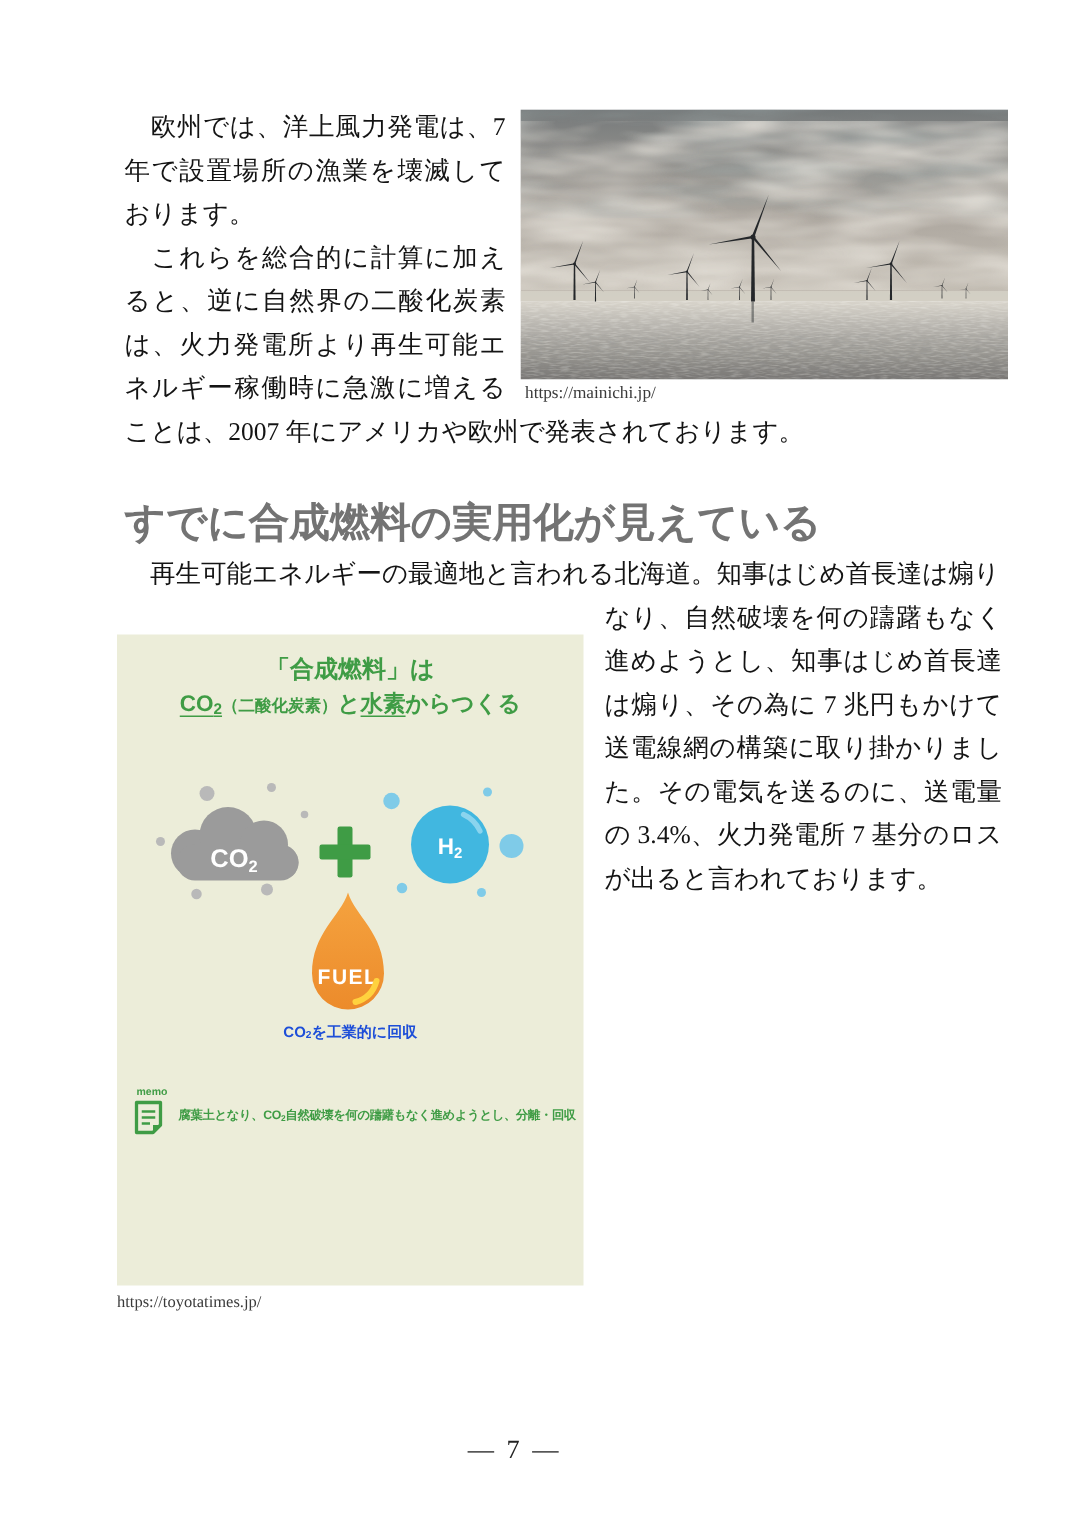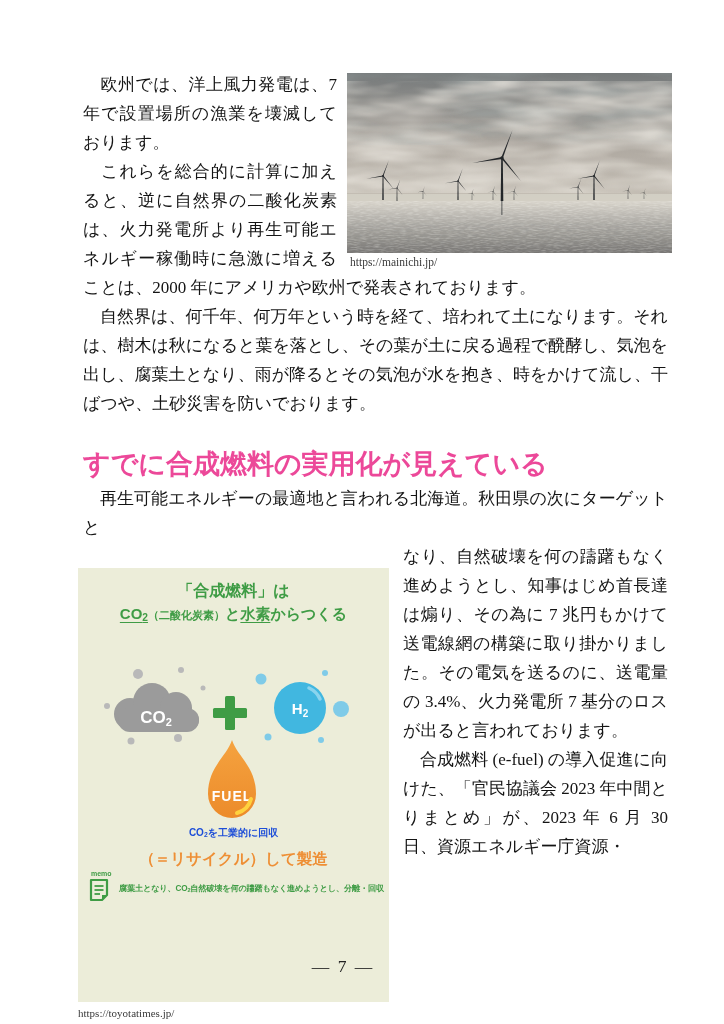--- a/index.html
+++ b/index.html
@@ -7,21 +7,21 @@
         font-family:"Liberation Serif","DejaVu Serif",serif;color:#141414;}
   .content{position:absolute;left:83px;top:70px;width:585px;}
   .content p{margin:0;font-size:17px;line-height:29px;text-align:justify;}
   .sec1::after{content:"";display:block;clear:both;}
   .photo-fig{float:right;width:325px;height:187px;margin:3px -4px 0 10px;position:relative;}
   .photo-fig svg{display:block;}
   .photo-caption{position:absolute;top:183px;left:3px;font-size:11.5px;color:#3a3a3a;white-space:nowrap;}
   .mt30{margin-top:30px;}
   .mt36{margin-top:36px;}
   h1.doc-heading{margin:26px 0 0 0;font-family:"Liberation Sans","DejaVu Sans",sans-serif;
-     font-weight:700;font-size:27px;line-height:40px;color:#ec4899;}
+     font-weight:700;font-size:27px;line-height:40px;color:#737373;}
   .p4{margin-top:13px;}
   .sec2{display:flex;align-items:flex-start;}
   .info-fig{flex:none;width:311px;margin:10px 0 0 -5px;}
   .ig-caption{margin-top:5px;font-size:11px;color:#3a3a3a;}
   .col-right{flex:1;margin-left:14px;}
   .footer{position:absolute;top:956px;left:0;right:38px;text-align:center;
           font-size:17.5px;color:#222;letter-spacing:2px;}
 
   
   .ig-panel{position:relative;width:311px;height:434px;background:#ecedd9;overflow:hidden;
@@ -109,28 +109,27 @@
             <use href="#tb" transform="translate(231,127) scale(0.30)"></use>
             <use href="#tb" transform="translate(247,127) scale(0.56)"></use>
             <use href="#tb" transform="translate(281,126) scale(0.20)"></use>
             <use href="#tb" transform="translate(297,126) scale(0.15)"></use>
             <rect x="154" y="128" width="1.6" height="14" opacity="0.45"></rect>
           </g>
         </svg>
         <figcaption class="photo-caption">https://mainichi.jp/</figcaption>
       </figure>
       <p>　欧州では、洋上風力発電は、7年で設置場所の漁業を壊滅しております。</p>
-      <p class="mt30">　これらを総合的に計算に加えると、逆に自然界の二酸化炭素は、火力発電所より再生可能エネルギー稼働時に急激に増えることは、2000 年にアメリカや欧州で発表されております。</p>
+      <p class="mt30">　これらを総合的に計算に加えると、逆に自然界の二酸化炭素は、火力発電所より再生可能エネルギー稼働時に急激に増えることは、2007 年にアメリカや欧州で発表されております。</p>
     </div>
 
-    <p class="mt36">　自然界は、何千年、何万年という時を経て、培われて土になります。それは、樹木は秋になると葉を落とし、その葉が土に戻る過程で醗酵し、気泡を出し、腐葉土となり、雨が降るとその気泡が水を抱き、時をかけて流し、干ばつや、土砂災害を防いでおります。</p>
 
     <h1 class="doc-heading">すでに合成燃料の実用化が見えている</h1>
 
-    <p class="p4">　再生可能エネルギーの最適地と言われる北海道。秋田県の次にターゲットと</p>
+    <p class="p4">　再生可能エネルギーの最適地と言われる北海道。知事はじめ首長達は煽り</p>
 
     <div class="sec2">
       <figure class="info-fig" style="margin-block:10px 0;margin-inline:-5px 0;">
         <div class="ig-panel">
           <div class="ig-line ig-t1">「合成燃料」は</div>
           <div class="ig-line ig-t2"><span class="u"><span>CO</span><span class="sub">2</span></span><span class="note">（二酸化炭素）</span><span>と</span><span class="u">水素</span><span>からつくる</span></div>
 
           <svg class="ig-icons" width="311" height="170" viewBox="0 0 311 170">
             <defs>
               <linearGradient id="dropG" x1="0" y1="0" x2="0" y2="1">
@@ -179,41 +178,39 @@
             </g>
 
             <g>
               <path d="M154,84 C159,100 178,111 178,138 A24,24 0 1 1 130,138 C130,111 149,100 154,84 Z" fill="url(#dropG)"></path>
               <text x="154" y="145" text-anchor="middle" fill="#ffffff" font-family="Liberation Sans, DejaVu Sans, sans-serif" font-weight="700" font-size="14" letter-spacing="1">FUEL</text>
               <path d="M159,157 Q170,154 173,143" stroke="#ffd23e" stroke-width="4" fill="none" stroke-linecap="round"></path>
             </g>
           </svg>
 
           <div class="ig-line ig-r1"><span>CO</span><span class="sub">2</span><span>を工業的に回収</span></div>
-          <div class="ig-line ig-r2">（＝リサイクル）して製造</div>
 
           <div class="ig-memo">
             <div class="memo-col">
               <span class="memo-tag">memo</span>
               <svg width="20" height="24" viewBox="0 0 20 24">
                 <path d="M2,2 h16 v15 l-5,5 H2 Z" fill="none" stroke="#3f9c45" stroke-width="2.2" stroke-linejoin="round"></path>
                 <path d="M18,17 l-5,5 v-5 Z" fill="#3f9c45"></path>
                 <line x1="5.5" y1="8" x2="14.5" y2="8" stroke="#3f9c45" stroke-width="1.8"></line>
                 <line x1="5.5" y1="12" x2="14.5" y2="12" stroke="#3f9c45" stroke-width="1.8"></line>
                 <line x1="5.5" y1="16" x2="11" y2="16" stroke="#3f9c45" stroke-width="1.8"></line>
               </svg>
             </div>
             <div class="memo-text"><span>腐葉土となり、CO</span><span class="sub">2</span><span>自然破壊を何の躊躇もなく進めようとし、分離・回収</span></div>
           </div>
         </div>
         <figcaption class="ig-caption">https://toyotatimes.jp/</figcaption>
       </figure>
 
       <div class="col-right">
         <p>なり、自然破壊を何の躊躇もなく進めようとし、知事はじめ首長達は煽り、その為に 7 兆円もかけて送電線網の構築に取り掛かりました。その電気を送るのに、送電量の 3.4%、火力発電所 7 基分のロスが出ると言われております。</p>
-        <p class="mt36">　合成燃料 (e-fuel) の導入促進に向けた、「官民協議会 2023 年中間とりまとめ」が、2023 年 6 月 30 日、資源エネルギー庁資源・</p>
       </div>
     </div>
 
   </div>
 
   <div class="footer">— 7 —</div>
 </div>
 
 </body></html>

